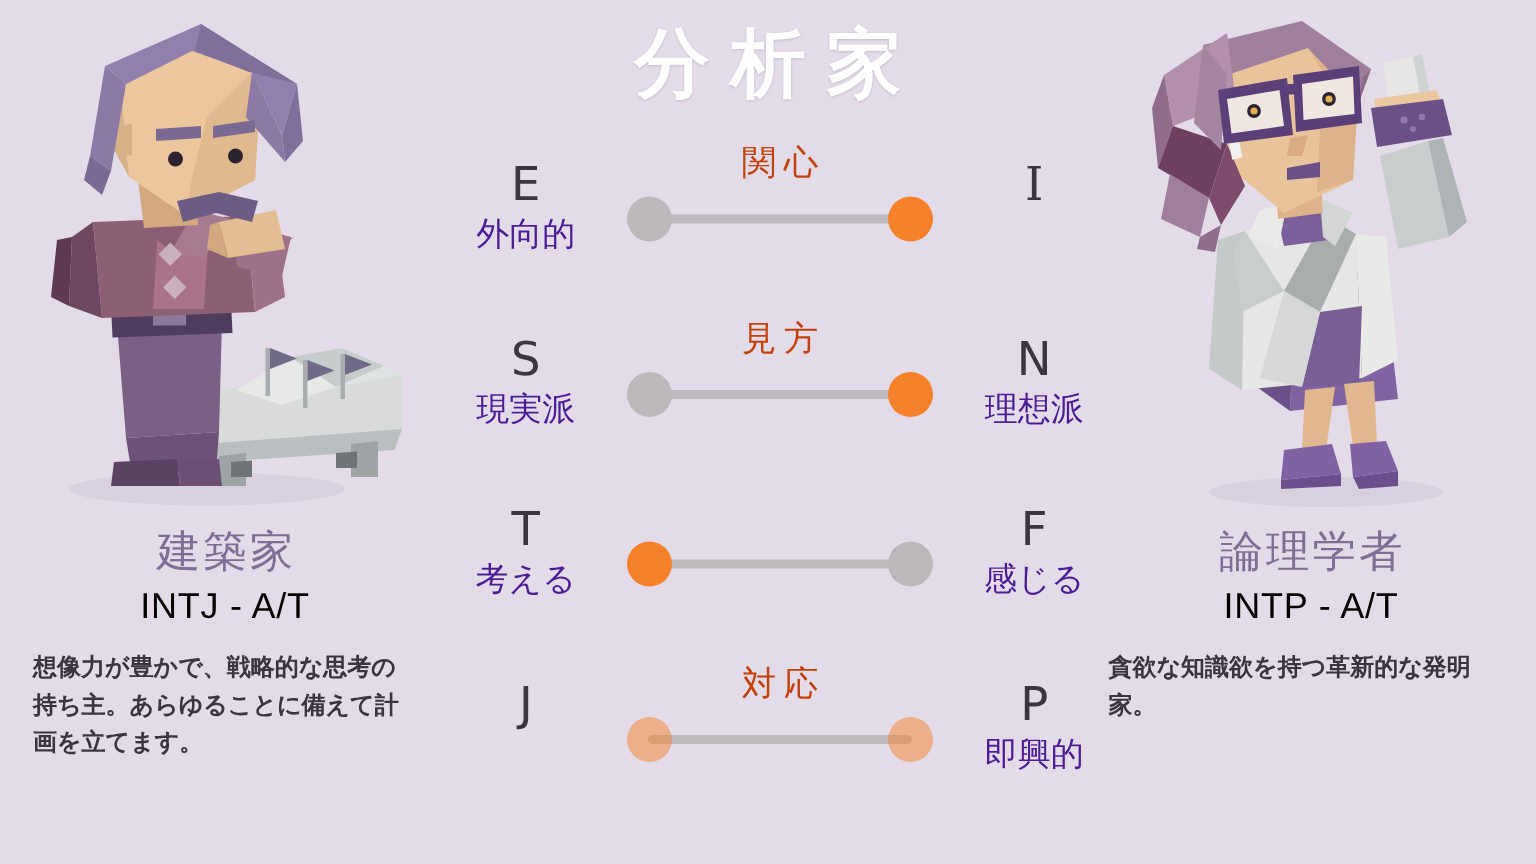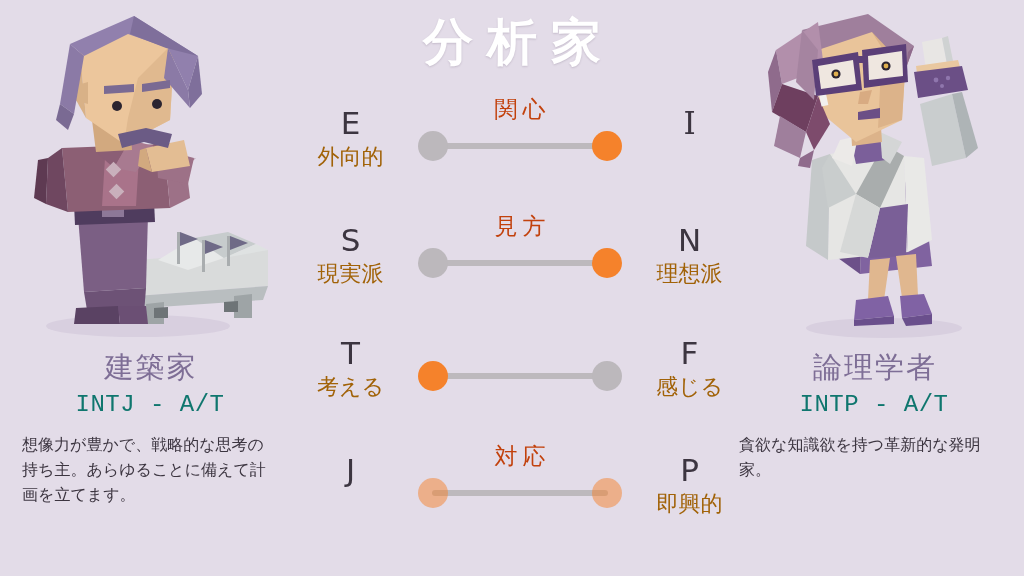--- a/index.html
+++ b/index.html
@@ -85,21 +85,21 @@
     font-weight: 400;
     color: #3c3540;
     font-family: "DejaVu Sans", "Liberation Sans", sans-serif;
   }
   .side .letter.serif-i {
     font-family: "DejaVu Serif", "Liberation Serif", serif;
   }
   .side .word {
     font-size: 22px;
     line-height: 30px;
-    color: #a16207;
+    color: #4c1d95;
     white-space: nowrap;
   }
 
   
   .slider {
     position: absolute;
     left: 118px;
     top: 34px;
     width: 204px;
     height: 34px;
@@ -138,30 +138,31 @@
   .person-name {
     font-size: 29px;
     line-height: 38px;
     color: #7e6e96;
     letter-spacing: 2px;
     text-indent: 2px;
   }
   .person-code {
     font-size: 24px;
     line-height: 34px;
-    color: #0f766e;
+    color: #000000;
     letter-spacing: 0.5px;
     margin-top: 2px;
-    font-family: Liberation Mono, monospace;
+    font-family: Liberation Sans, sans-serif;
   }
   .person-desc {
     margin-top: 10px;
     font-size: 16px;
     line-height: 25px;
     color: #3c3540;
+    font-weight: bold;
   }
   #card-left .person-desc  { width: 256px; margin-left: 22px; text-align: left; }
   #card-right .person-desc { width: 270px; margin-left: 15px; text-align: left; }
 
   
   .figure {
     position: absolute;
     top: 8px;
   }
   #figure-left  { left: 18px;  width: 260px; height: 336px; }

